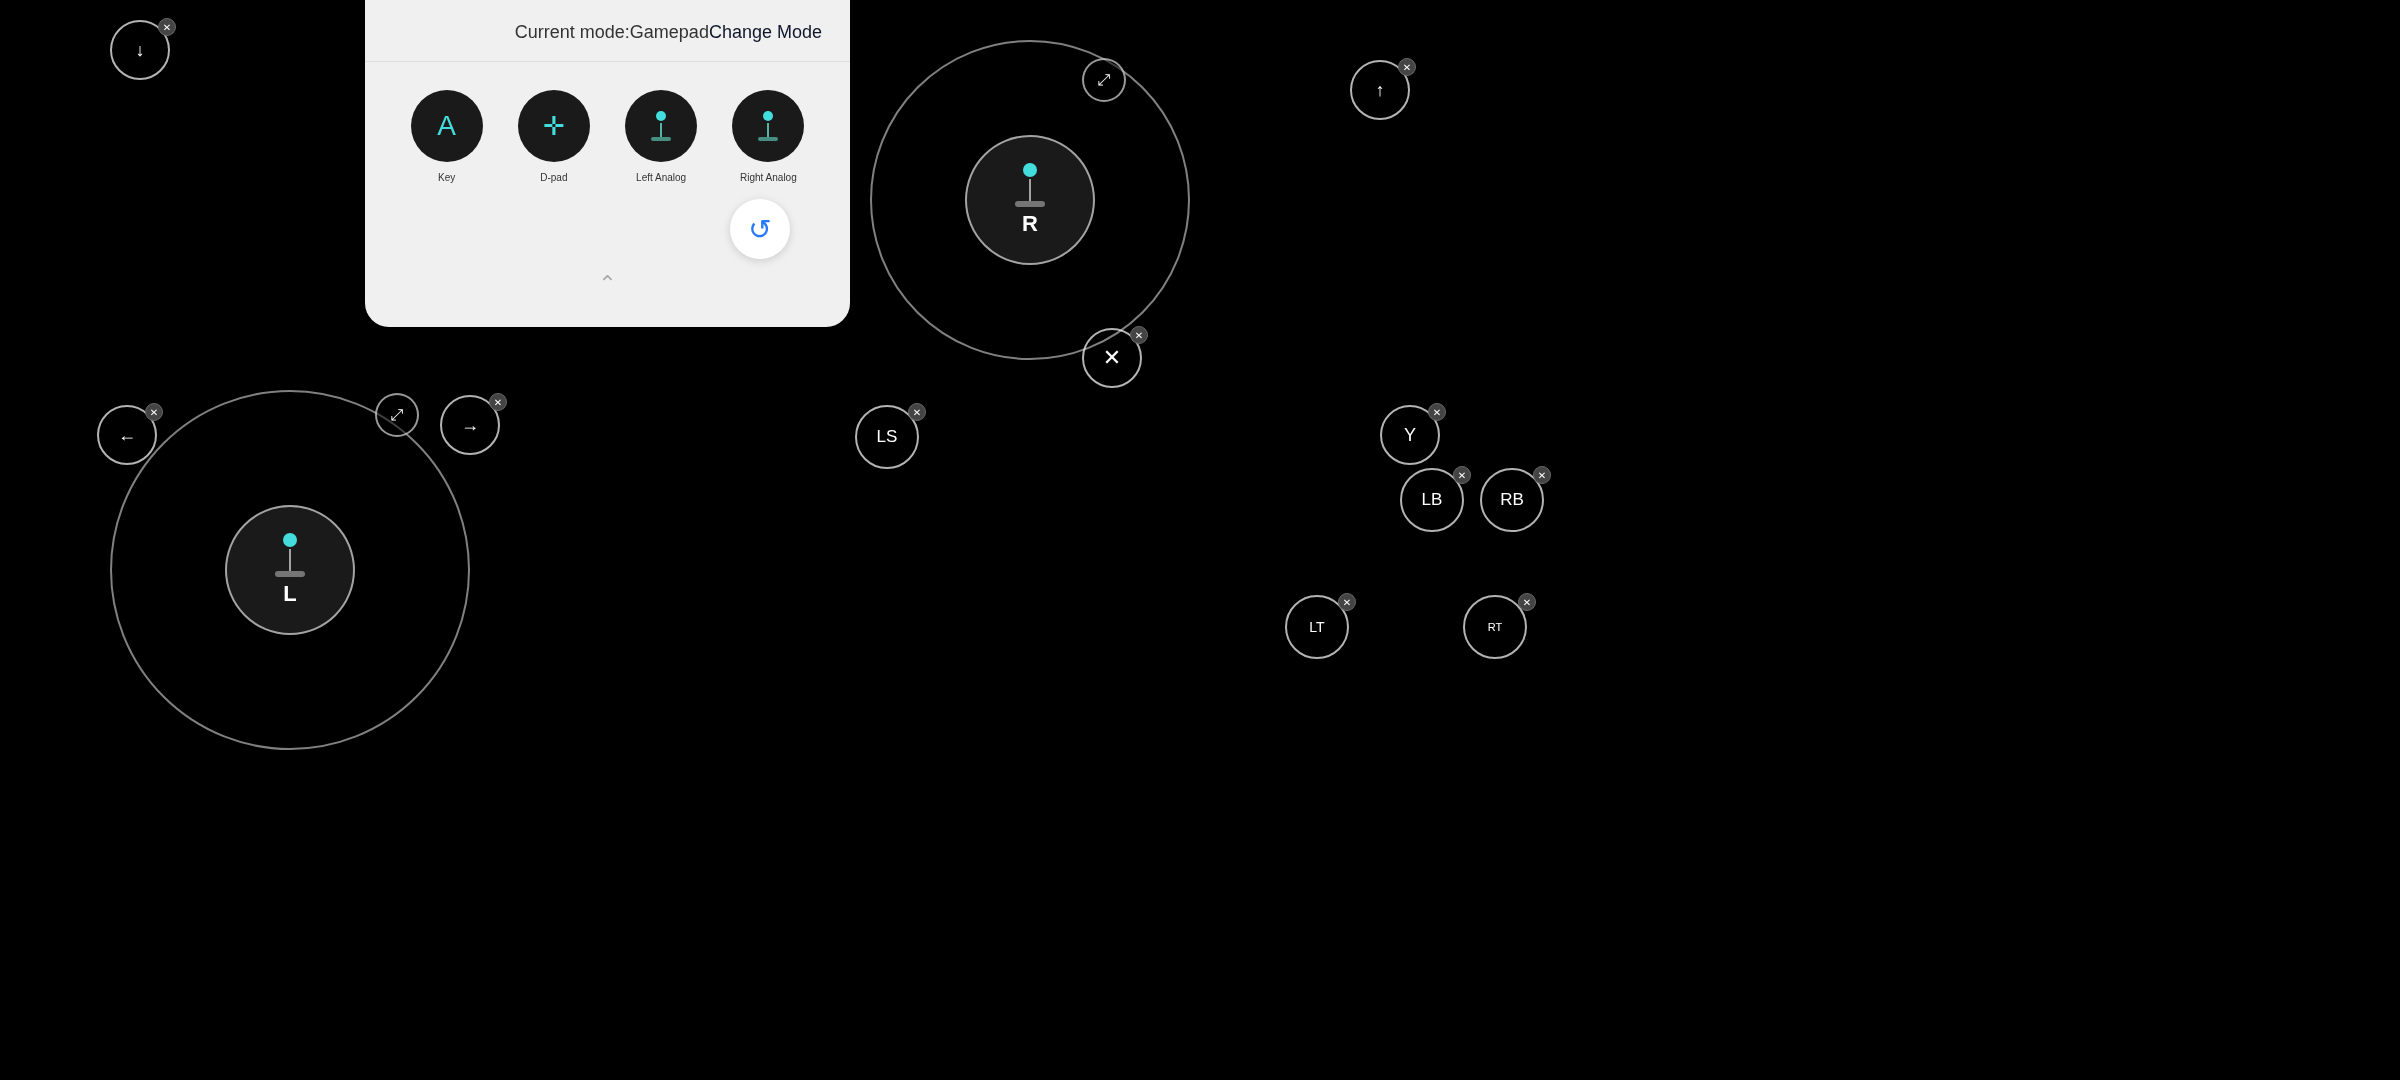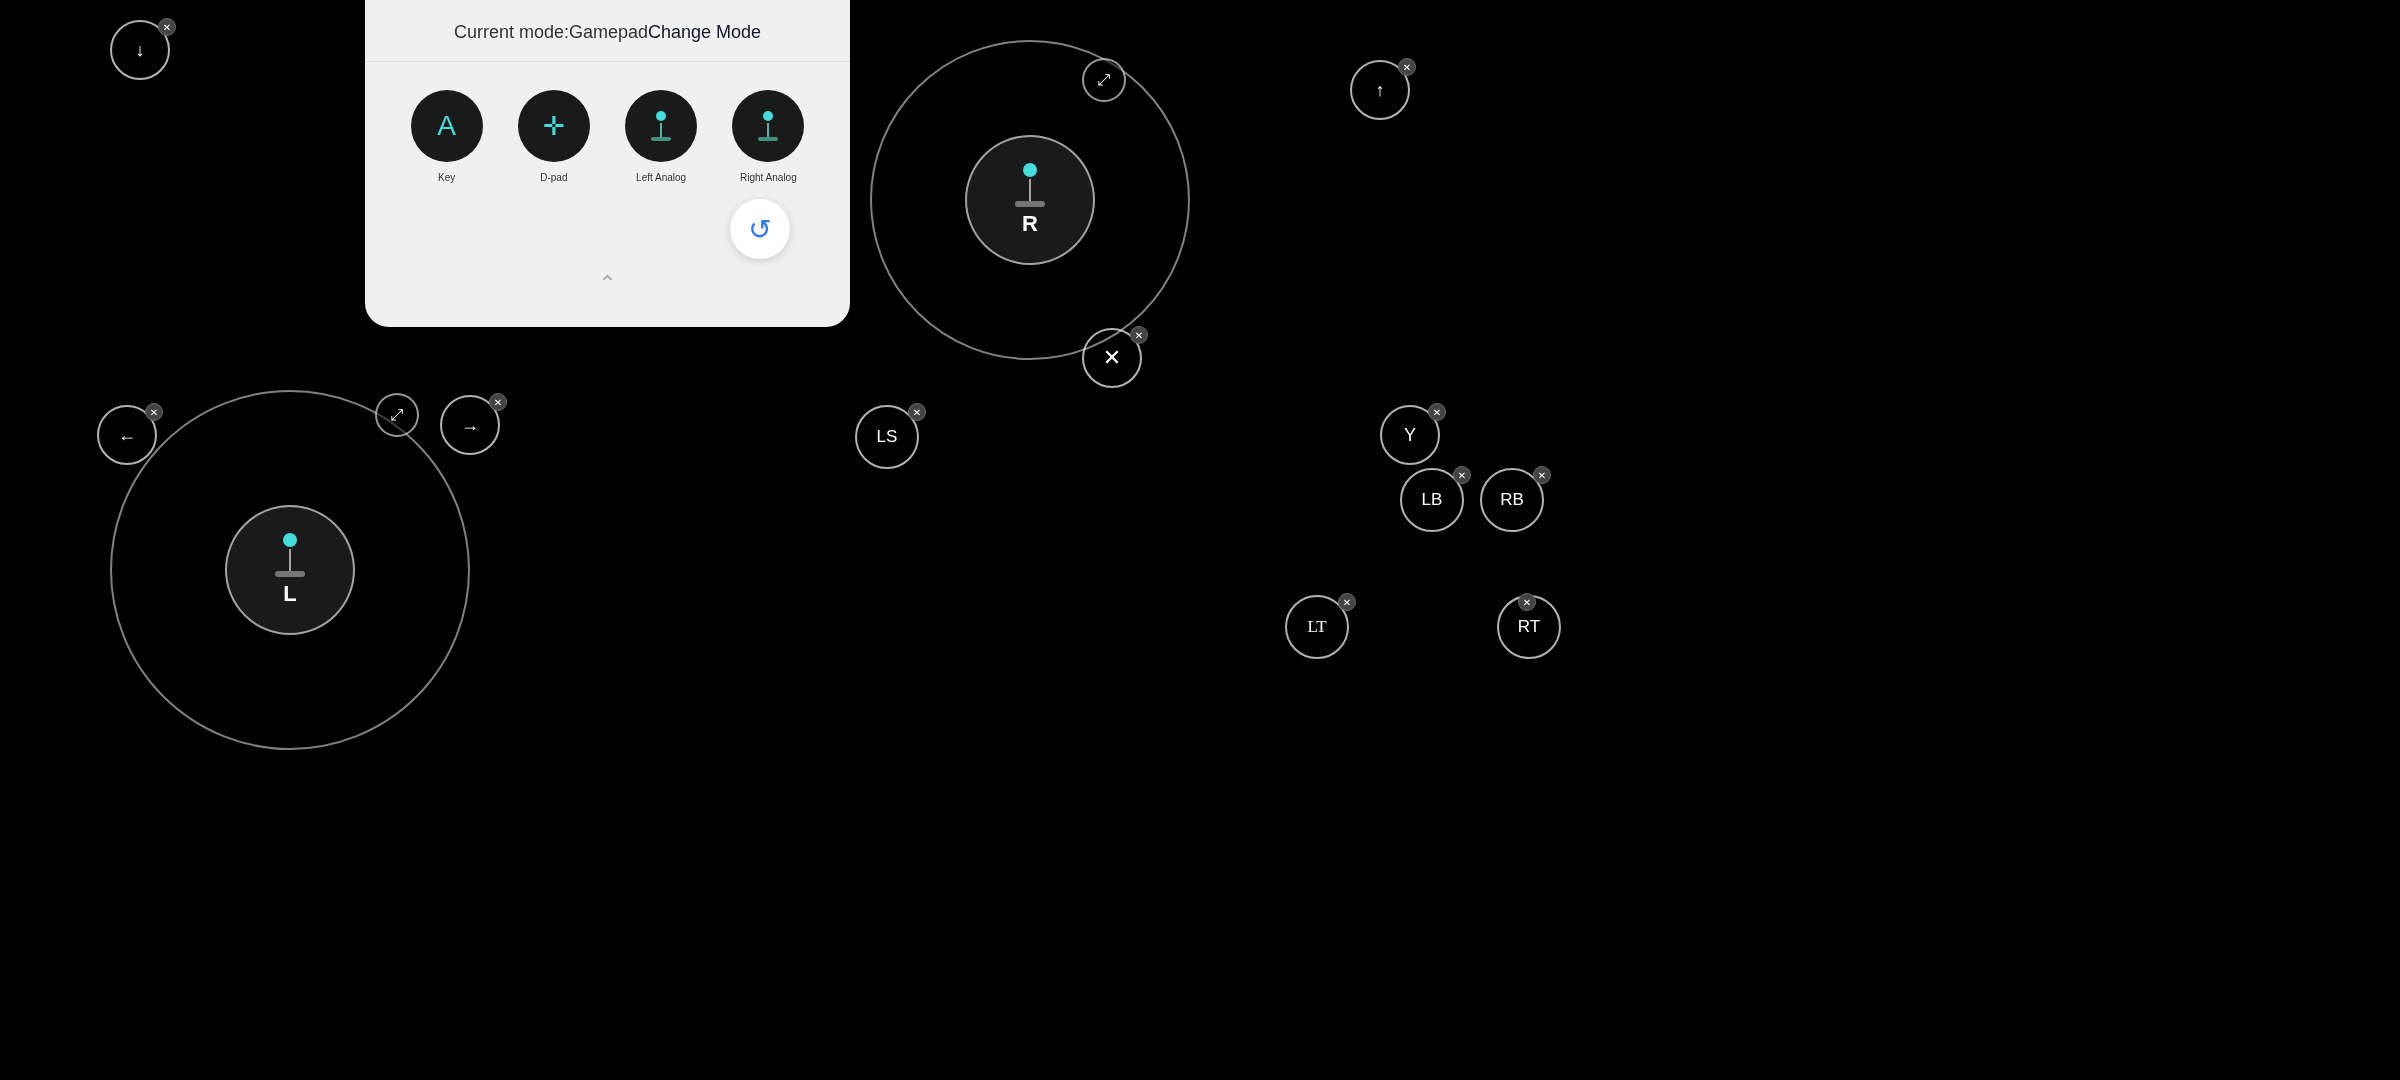--- a/index.html
+++ b/index.html
@@ -116,21 +116,21 @@
       width: 485px;
       background: #f0f0f0;
       border-radius: 0 0 24px 24px;
       padding: 0 0 30px 0;
       z-index: 100;
     }
 
     .modal-header {
       display: flex;
       align-items: center;
-      justify-content: center;
+      justify-content: flex-end;
       padding: 22px 28px 18px 28px;
       border-bottom: 1px solid #ddd;
     }
 
     .modal-header .mode-text {
       font-size: 18px;
       color: #333;
     }
 
     .modal-header .change-mode {
@@ -319,17 +319,17 @@
 
 <div class="float-btn" style="left:1380px; top:405px; width:60px; height:60px; font-size:18px;">Y</div>
 <div class="close-dot" style="left:1428px; top:403px;">✕</div>
 
 <div class="float-btn" style="left:1400px; top:468px; width:64px; height:64px; font-size:17px;">LB</div>
 <div class="close-dot" style="left:1453px; top:466px;">✕</div>
 
 <div class="float-btn" style="left:1480px; top:468px; width:64px; height:64px; font-size:17px;">RB</div>
 <div class="close-dot" style="left:1533px; top:466px;">✕</div>
 
-<div class="float-btn" style="left:1285px; top:595px; width:64px; height:64px; font-size:17px;font-family:Liberation Serif, serif;">LT</div>
+<div class="float-btn" style="left:1285px; top:595px; width:64px; height:64px; font-size:14px;">LT</div>
 <div class="close-dot" style="left:1338px; top:593px;">✕</div>
 
-<div class="float-btn" style="left:1497px; top:595px; width:64px; height:64px; font-size:17px;">RT</div>
+<div class="float-btn" style="left:1463px; top:595px; width:64px; height:64px; font-size:11px;">RT</div>
 <div class="close-dot" style="left:1518px; top:593px;">✕</div>
 
 </body></html>

